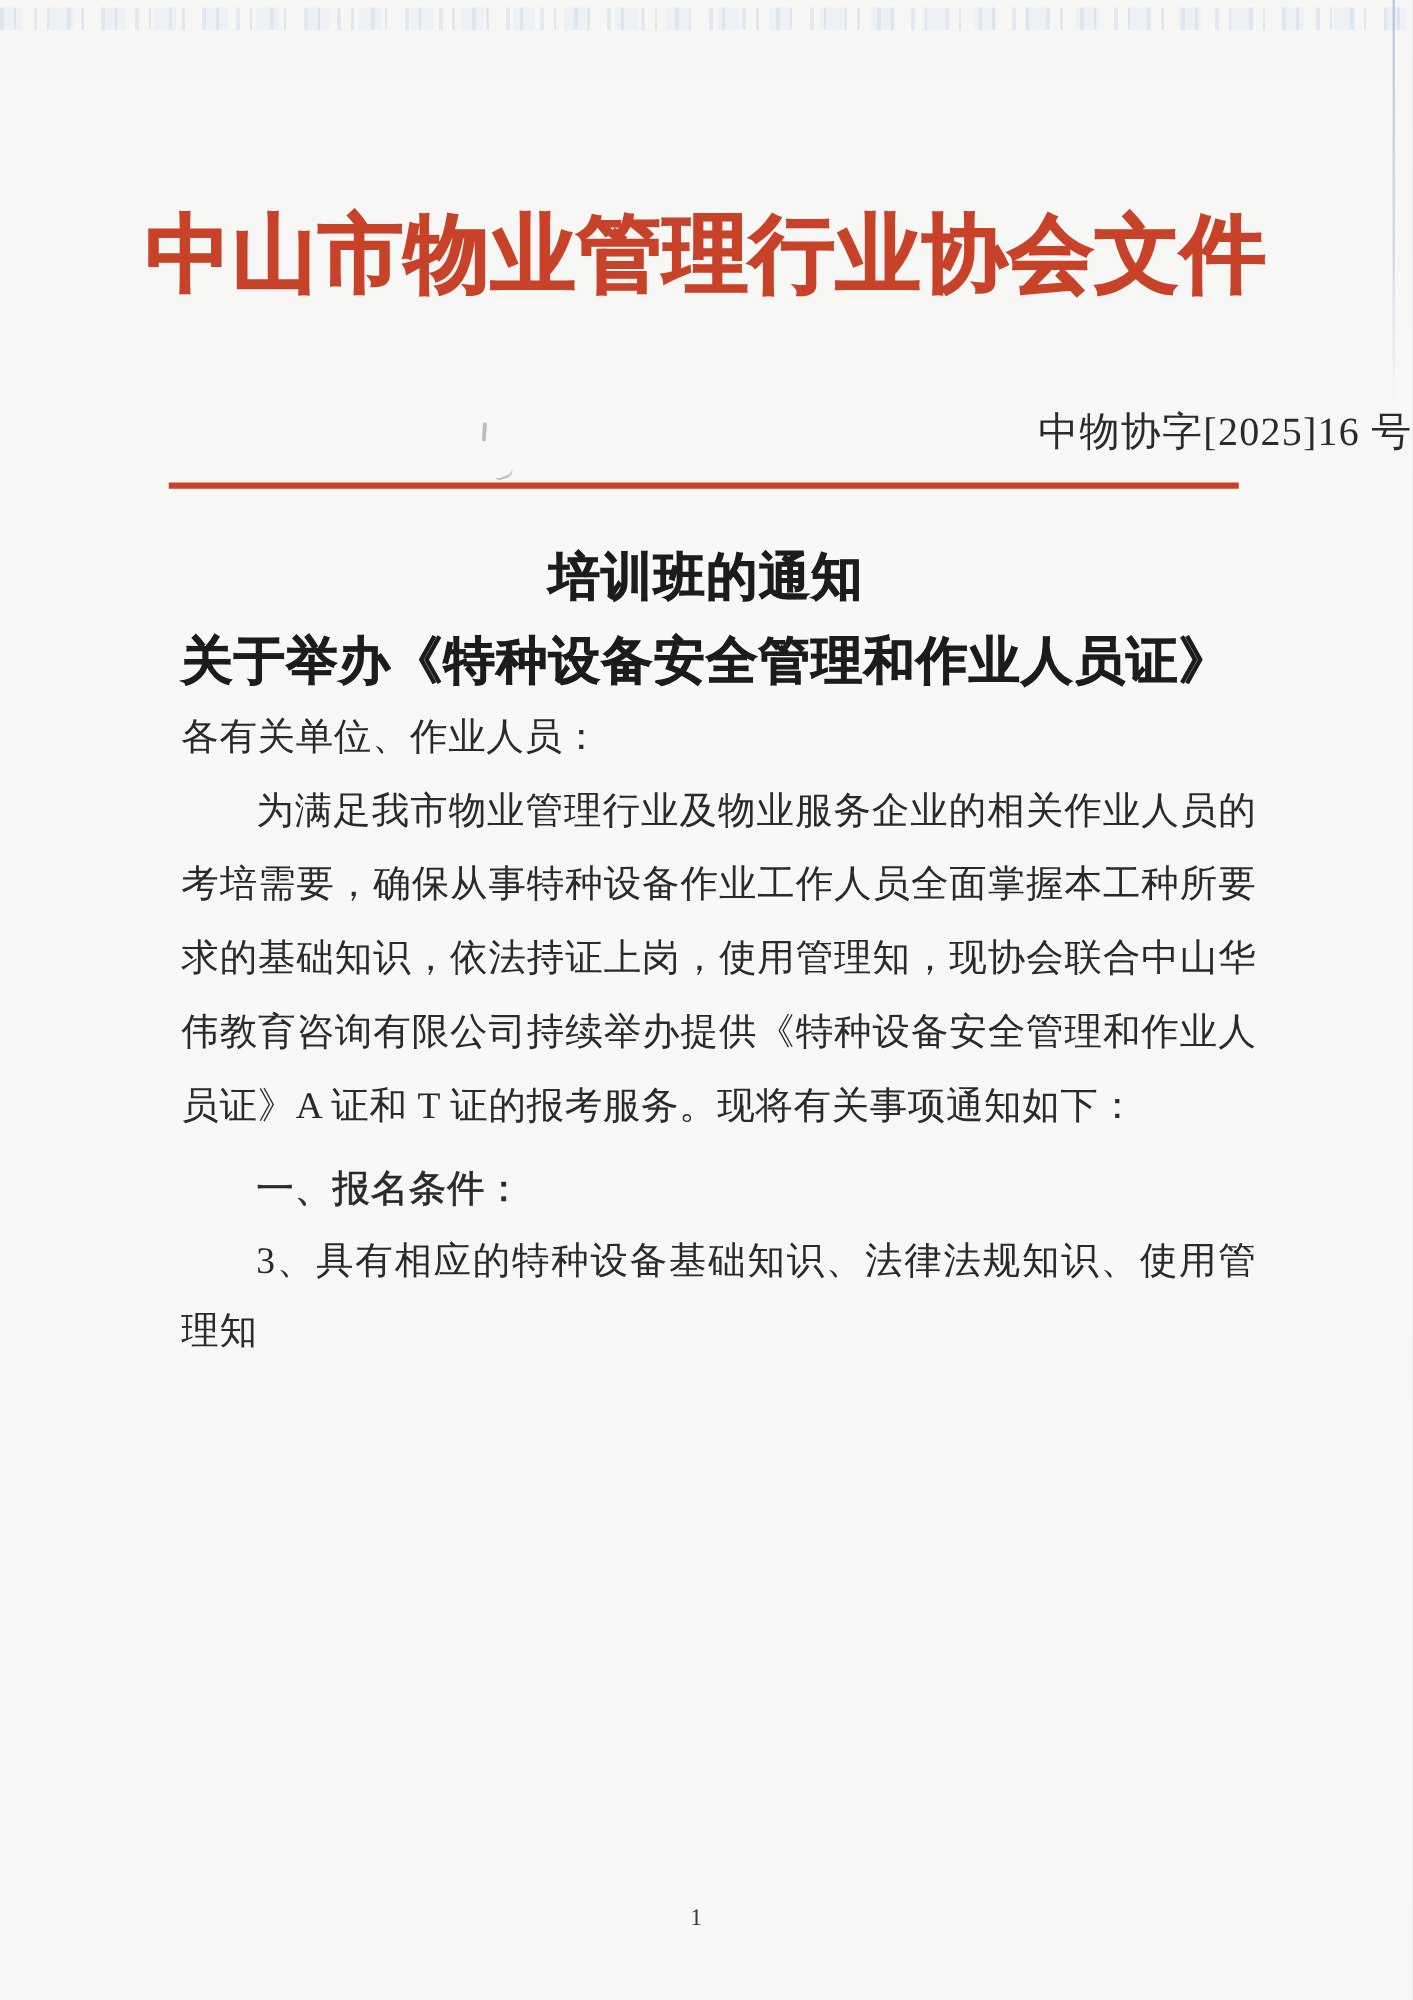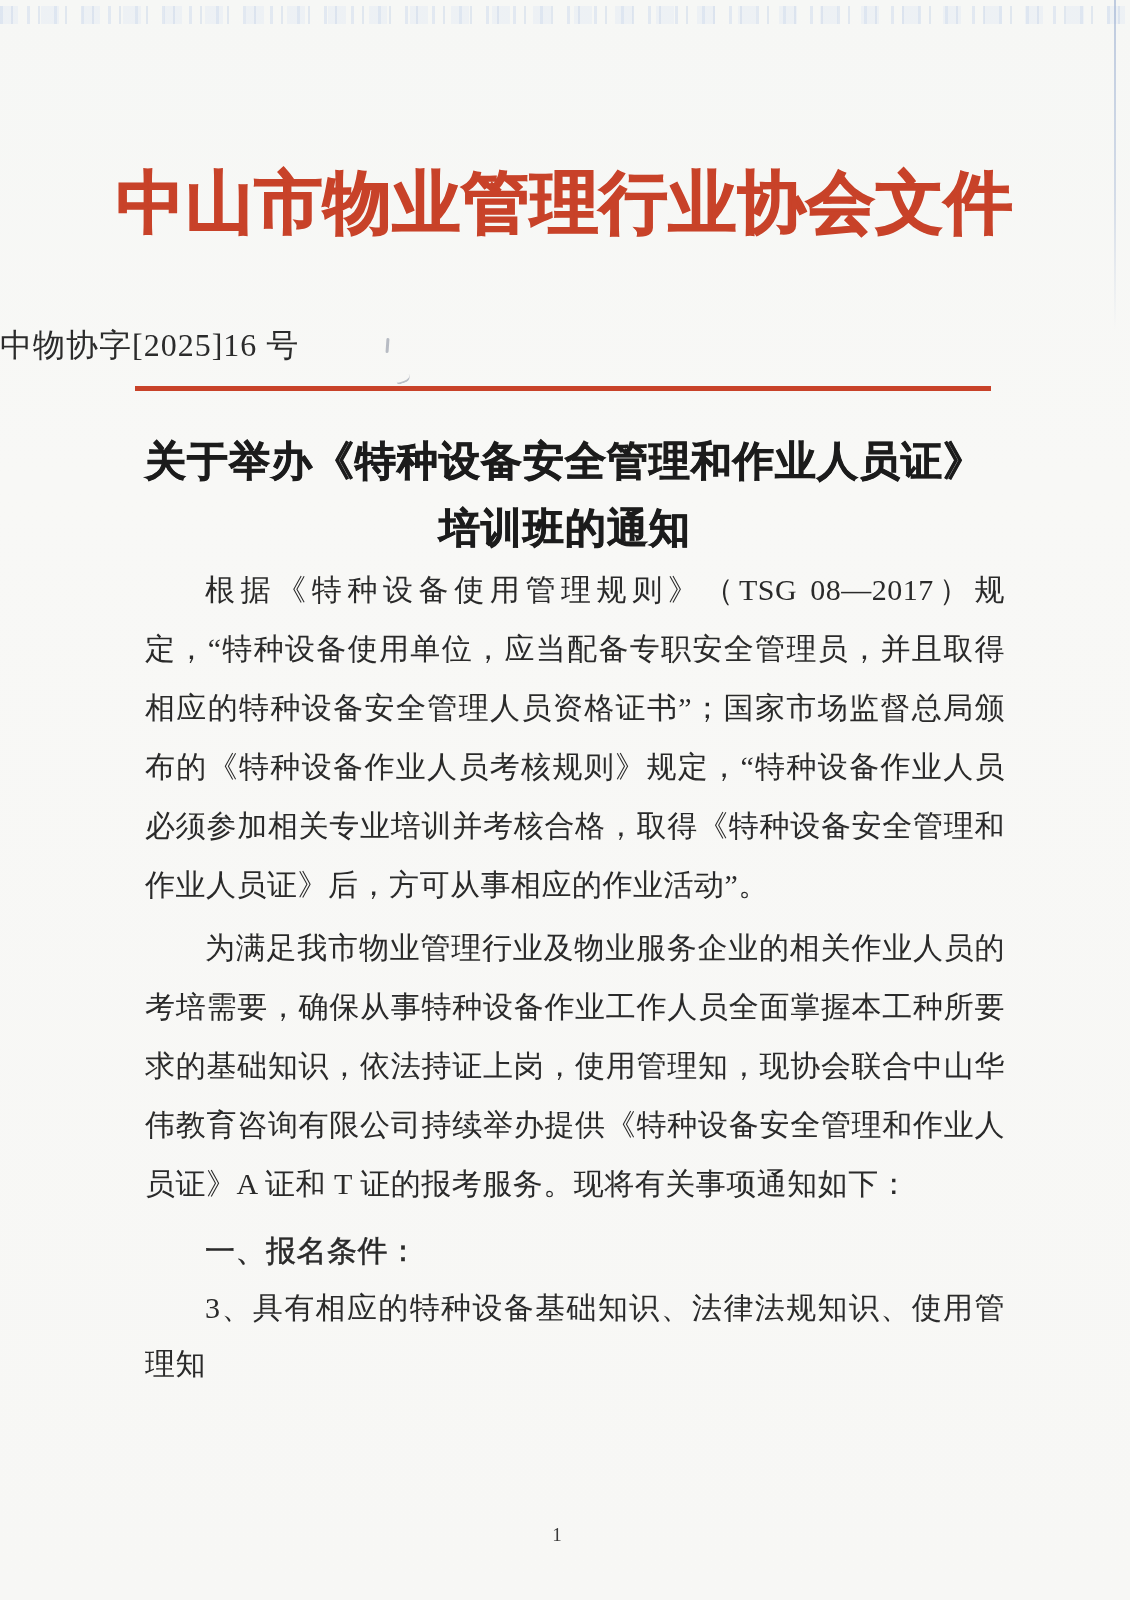--- a/index.html
+++ b/index.html
@@ -60,21 +60,21 @@
     font-weight: 700;
     color: var(--accent, #cb4128);
     -webkit-text-stroke: 1.4px currentColor;
     letter-spacing: 1px;
     white-space: nowrap;
   }
 
   .doc-number {
     position: absolute;
     top: 324px; left: 0; right: 0;
-    text-align: left;
+    text-align: right;
     font-size: 32px;
     color: #2b2b2b;
     letter-spacing: 1px;
   }
 
   .red-rule {
     position: absolute;
     top: 386px; left: 135px;
     width: 856px; height: 5px;
     background: var(--accent, #c23b27);
@@ -138,26 +138,26 @@
   <div class="artifact-dash"></div>
   <div class="artifact-squiggle"></div>
 
   <div class="org-title">中山市物业管理行业协会文件</div>
 
   <div class="doc-number">中物协字[2025]16 号</div>
 
   <div class="red-rule"></div>
 
   <div class="doc-title">
+    <div>培训班的通知</div>
     <div>关于举办《特种设备安全管理和作业人员证》</div>
-    <div>培训班的通知</div>
   </div>
 
   <div class="doc-body">
-    <p class="para">根据《特种设备使用管理规则》（TSG 08—2017）规定，“特种设备使用单位，应当配备专职安全管理员，并且取得相应的特种设备安全管理人员资格证书”；国家市场监督总局颁布的《特种设备作业人员考核规则》规定，“特种设备作业人员必须参加相关专业培训并考核合格，取得《特种设备安全管理和作业人员证》后，方可从事相应的作业活动”。</p>
+    <p class="salutation">各有关单位、作业人员：</p>
     <p class="para">为满足我市物业管理行业及物业服务企业的相关作业人员的考培需要，确保从事特种设备作业工作人员全面掌握本工种所要求的基础知识，依法持证上岗，使用管理知，现协会联合中山华伟教育咨询有限公司持续举办提供《特种设备安全管理和作业人员证》A 证和 T 证的报考服务。现将有关事项通知如下：</p>
     <p class="section-heading">一、报名条件：</p>
     <p class="list-item">3、具有相应的特种设备基础知识、法律法规知识、使用管理知</p>
   </div>
 
   <div class="page-number">1</div>
 
 </div>
 
 </body></html>

